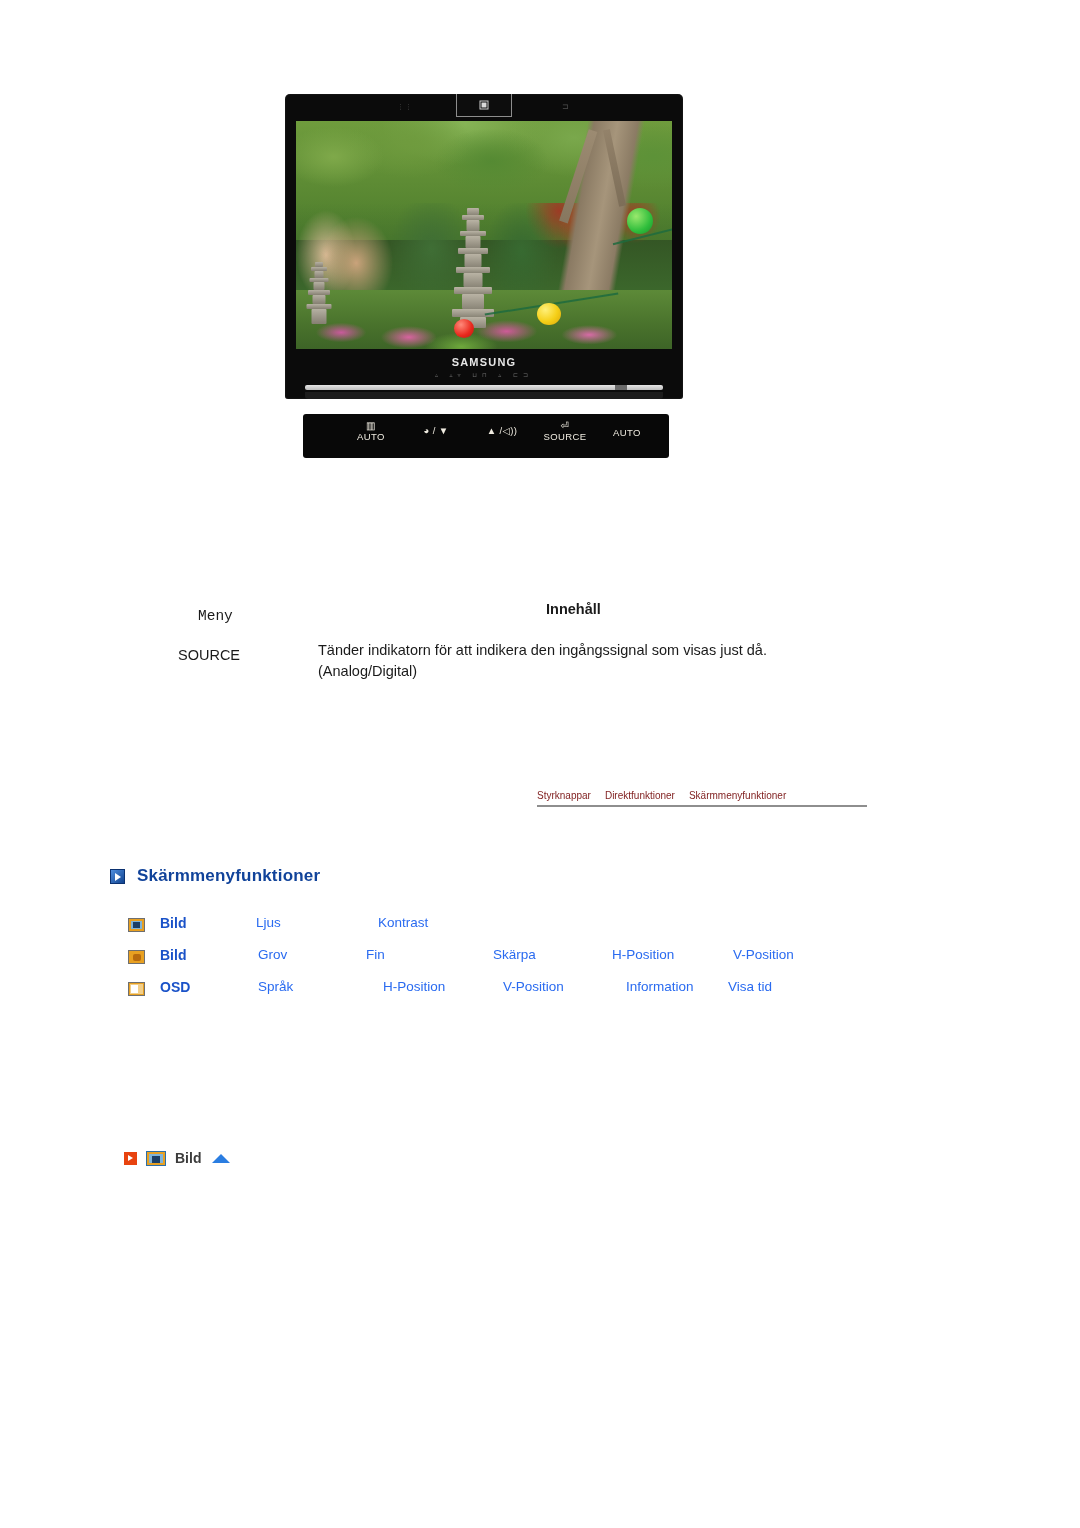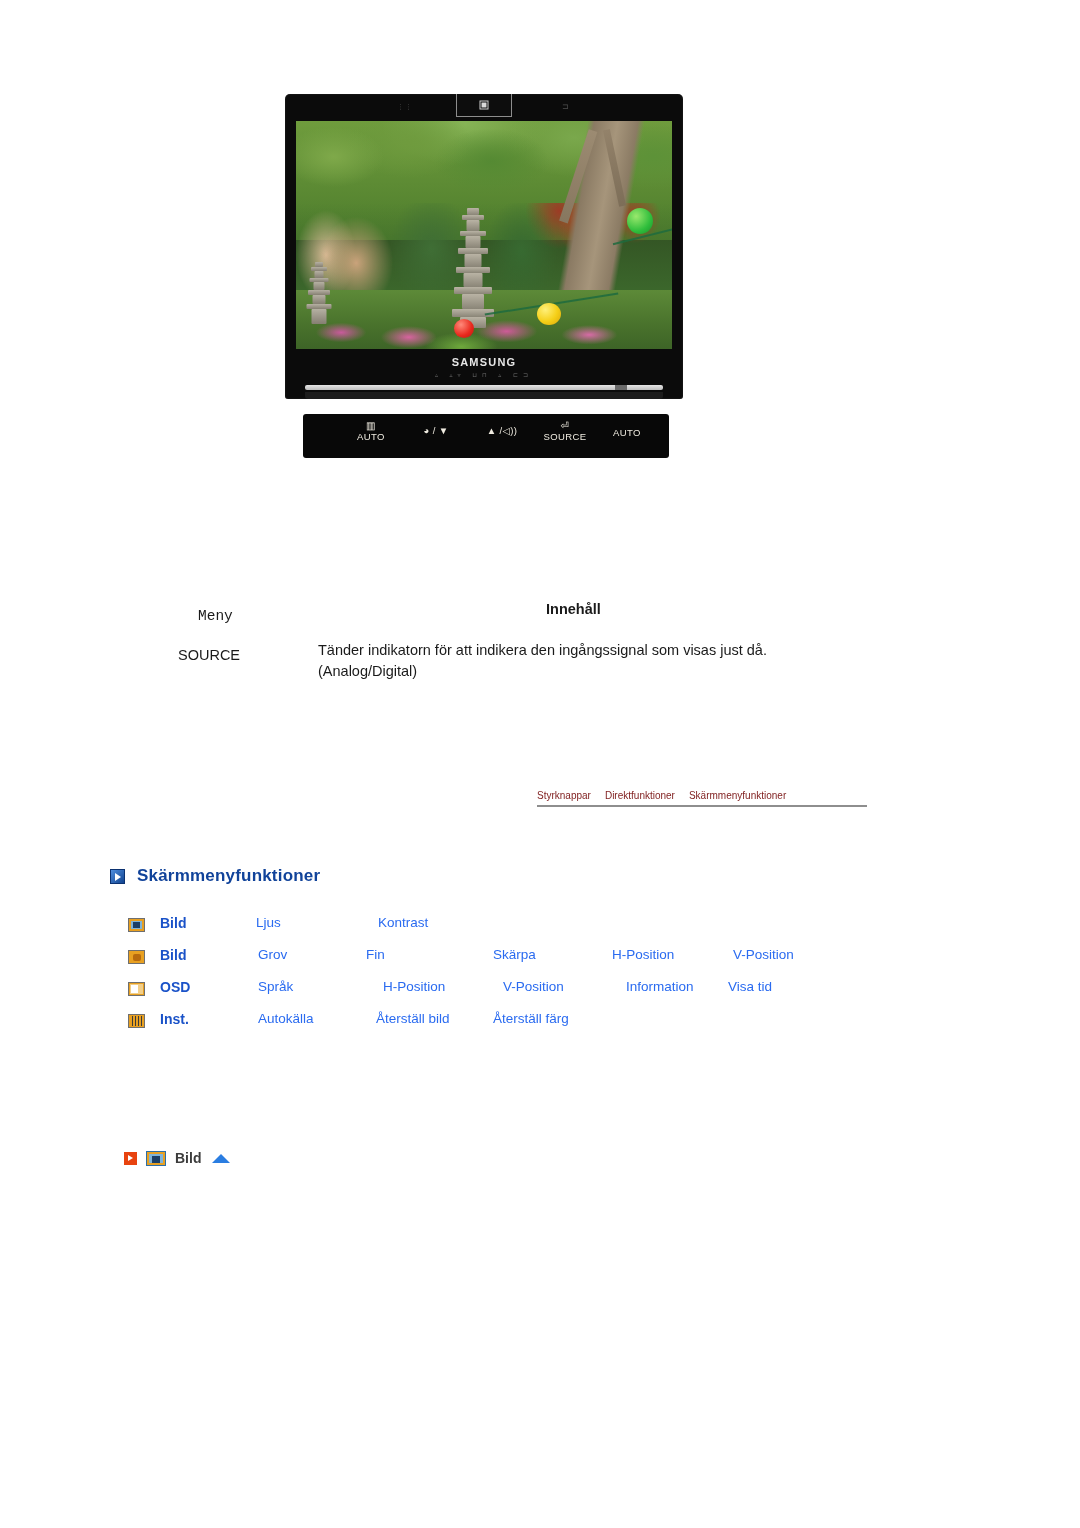--- a/index.html
+++ b/index.html
@@ -588,29 +588,20 @@
       <div class="osd-icon ic-osd">
         <span></span>
       </div>
       <div class="osd-cat" style="left: 32px;">OSD</div>
       <div class="osd-item" style="left: 130px;">Språk</div>
       <div class="osd-item" style="left: 255px;">H-Position</div>
       <div class="osd-item" style="left: 375px;">V-Position</div>
       <div class="osd-item" style="left: 498px;">Information</div>
       <div class="osd-item" style="left: 600px;">Visa tid</div>
     </div>
-    <div class="osd-row">
-      <div class="osd-icon ic-setup">
-        <span></span>
-      </div>
-      <div class="osd-cat" style="left: 32px;">Inst.</div>
-      <div class="osd-item" style="left: 130px;">Autokälla</div>
-      <div class="osd-item" style="left: 248px;">Återställ bild</div>
-      <div class="osd-item" style="left: 365px;">Återställ färg</div>
-    </div>
   </div>
 
 <div id="bild-row">
   <span class="red-icon"></span>
   <span class="pic-icon"></span>
   <span class="bild-label">Bild</span>
   <span class="blue-triangle"></span>
 </div>
 
 </body></html>

